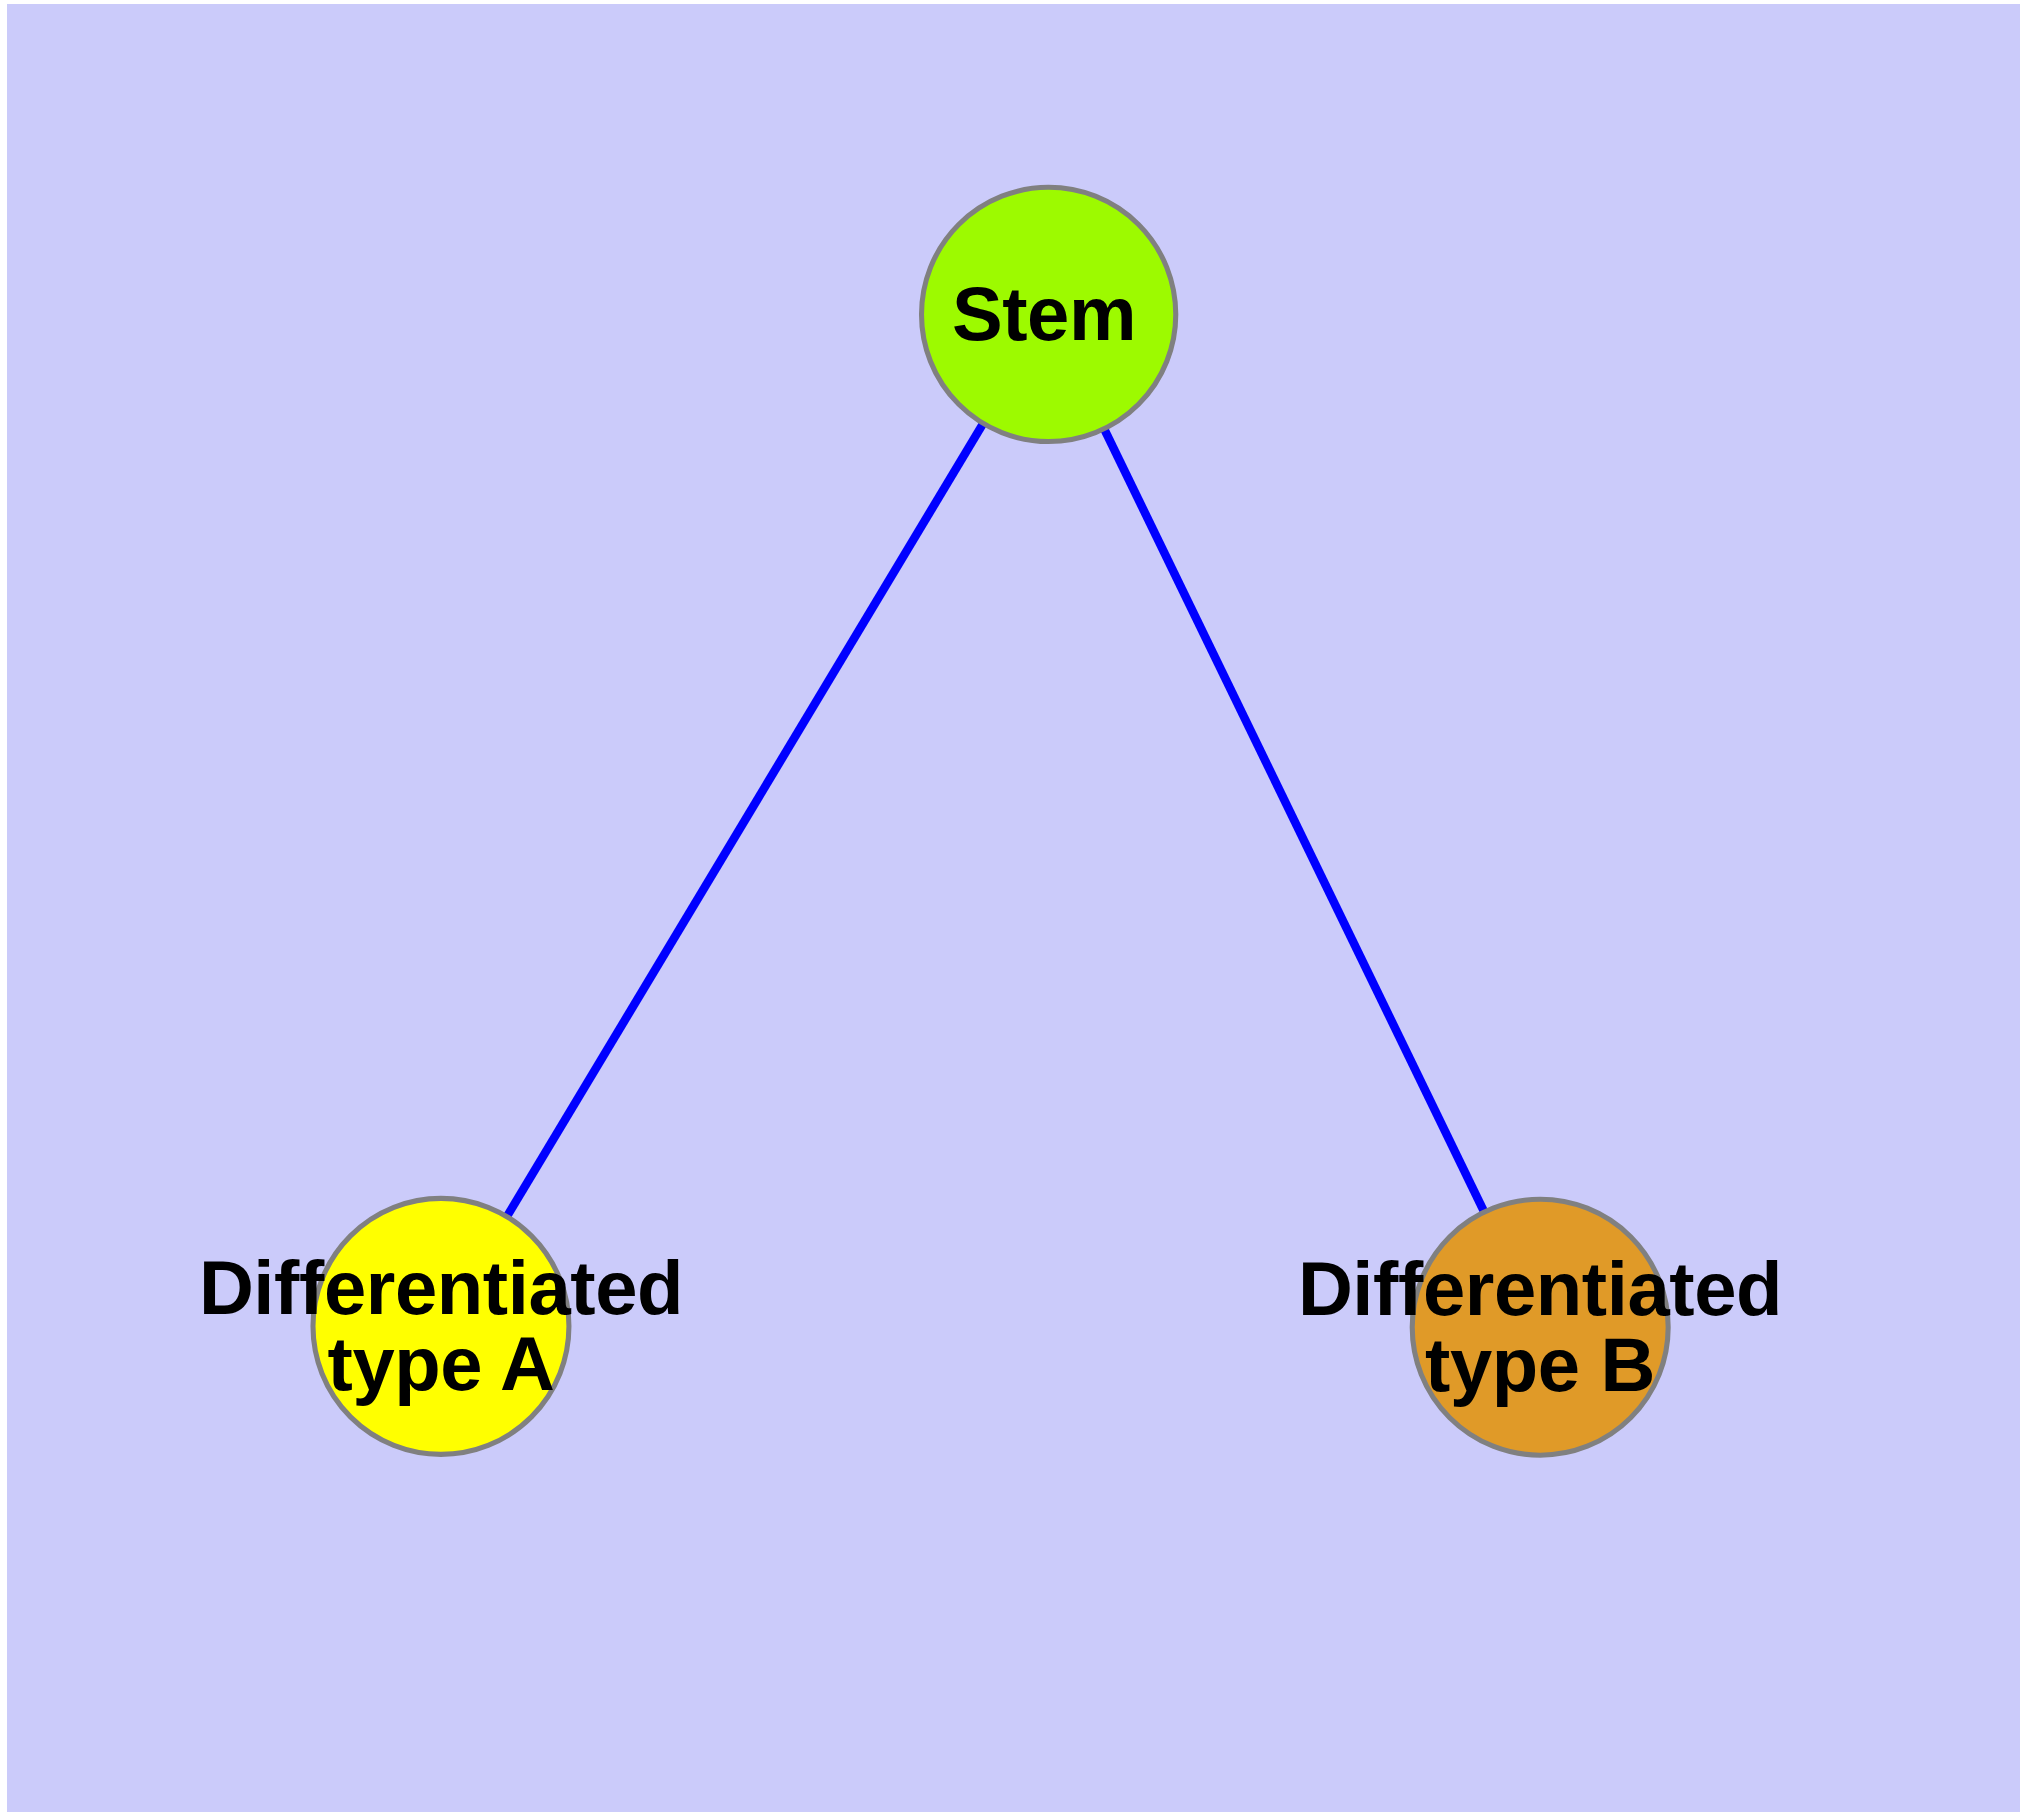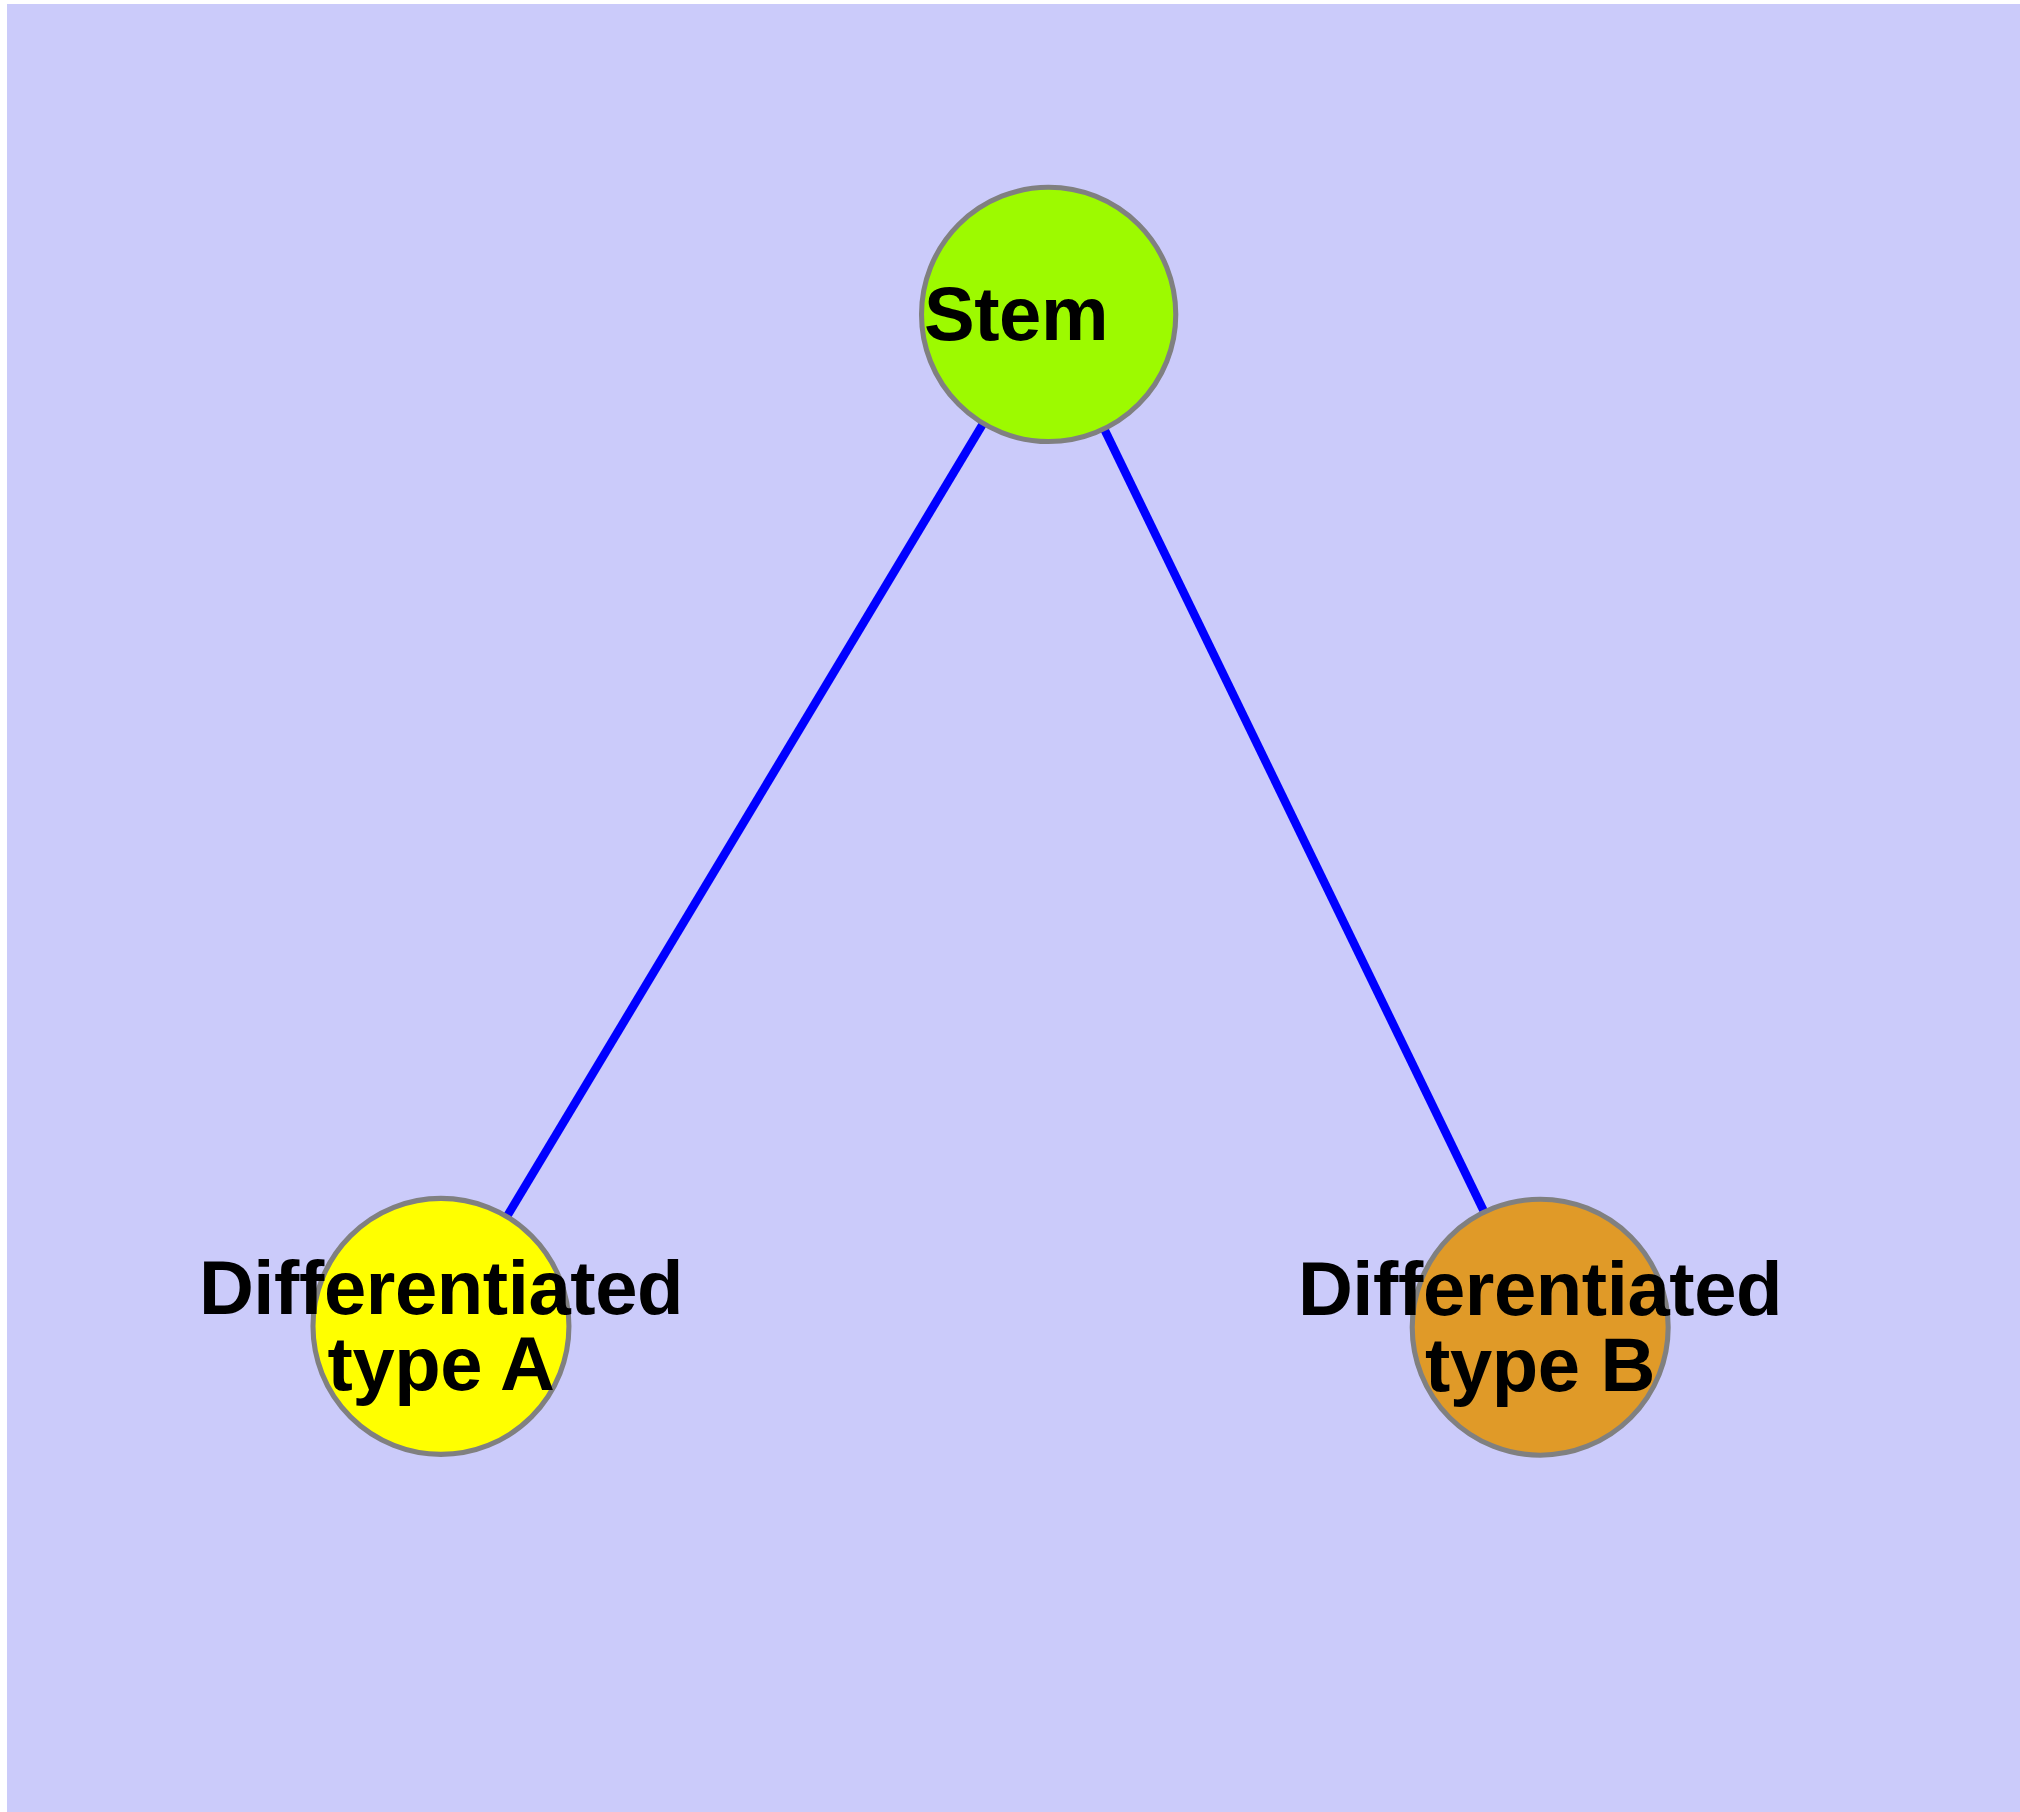--- a/index.html
+++ b/index.html
@@ -65,20 +65,20 @@
         <line x1="1302.9330763070611" y1="506.8448727361001" x2="1750.6302808034882" y2="1429.2554923451178" class="edge-line" stroke="#0000ff"></line>
       </g>
     <g id="nodes-group">
         <circle cx="1237" cy="371" r="150" class="node-circle" fill="#9dfa00" stroke="#808080"></circle>
         <circle cx="520" cy="1565" r="151" class="node-circle" fill="#ffff00" stroke="#808080"></circle>
         <circle cx="1817" cy="1566" r="151" class="node-circle" fill="#e09a28" stroke="#808080"></circle>
       </g>
   </svg>
 
   <div id="labels-layer">
-      <div class="node-label" style="left: 1016px; top: 314px;">Stem</div>
+      <div class="node-label" style="left: 1044px; top: 314px;">Stem</div>
       <div class="node-label" style="left: 441px; top: 1326px;">Differentiated
 type A</div>
       <div class="node-label" style="left: 1540px; top: 1327px;">Differentiated
 type B</div>
     </div>
 </div>
 
 
 </body></html>

